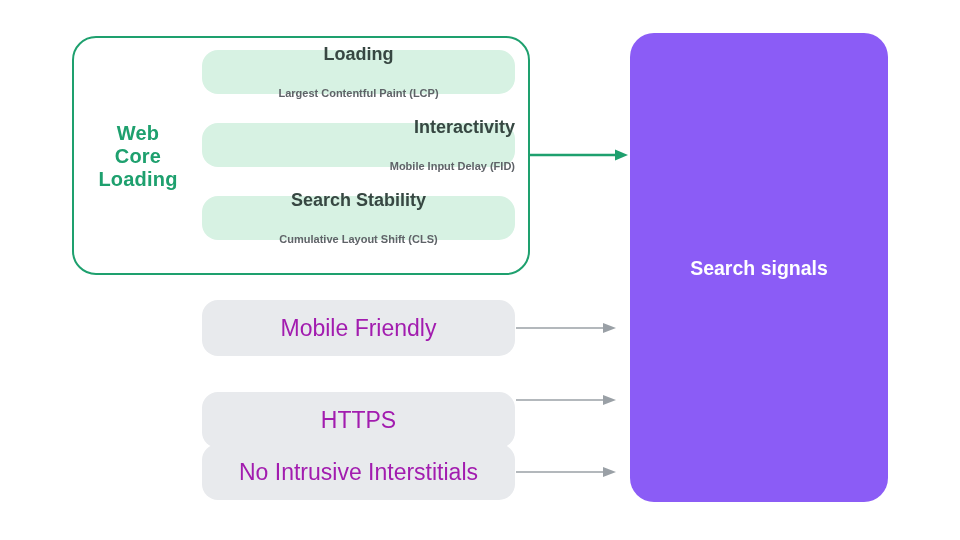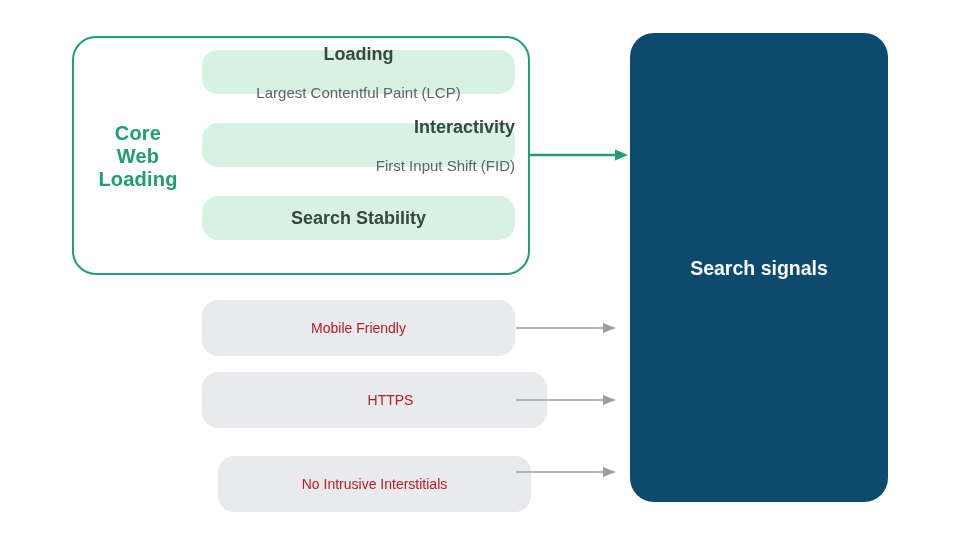--- a/index.html
+++ b/index.html
@@ -50,57 +50,57 @@
     text-align: center;
   }
   .metric-card .title {
     color: #374742;
     font-size: 18px;
     font-weight: 600;
     line-height: 22px;
   }
   .metric-card .subtitle {
     color: #5f6368;
-    font-size: 15px;
-    font-weight: 400;
+    font-size: 11px;
+    font-weight: 700;
     line-height: 16px;
     margin-top: 20px;
   }
   .metric-loading    { top: 50px;  }
   .metric-interact   { top: 123px; align-items: flex-end; }
   .metric-stability  { top: 196px; }
 
   
   .signal-card {
     position: absolute;
     left: 202px;
     width: 313px; height: 56px;
     background: #e8eaed;
     border-radius: 16px;
     display: flex;
     align-items: center;
     justify-content: center;
     text-align: center;
   }
   .signal-card .label {
-    color: #b91c1c;
-    font-size: 14px;
+    color: #a21caf;
+    font-size: 23px;
     font-weight: 500;
     line-height: 22px;
   }
   .signal-mobile { top: 300px; }
-  .signal-https  { top: 372px; padding-left: 32px; }
-  .signal-inter  { top: 456px; margin-left: 16px; }
+  .signal-https  { top: 392px; }
+  .signal-inter  { top: 444px; }
 
   
   .result-box {
     position: absolute;
     left: 630px; top: 33px;
     width: 258px; height: 469px;
-    background: #0c4a6e;
+    background: #8b5cf6;
     border-radius: 24px;
     display: flex;
     align-items: center;
     justify-content: center;
   }
   .result-box .label {
     color: #ffffff;
     font-size: 19.5px;
     font-weight: 700;
     line-height: 26px;
@@ -119,37 +119,38 @@
   .arrow-3     { left: 516px; top: 464px; }
 </style>
 </head>
 <body>
 
 <div class="stage">
 
   <div class="cwv-outer"></div>
 
   <div class="cwv-label">
+    <span>Web</span>
     <span>Core</span>
-    <span>Web</span>
     <span>Loading</span>
   </div>
 
   <div class="metric-card metric-loading">
     <div class="title">Loading</div>
     <div class="subtitle">Largest Contentful Paint (LCP)</div>
   </div>
 
   <div class="metric-card metric-interact">
     <div class="title">Interactivity</div>
-    <div class="subtitle">First Input Shift (FID)</div>
+    <div class="subtitle">Mobile Input Delay (FID)</div>
   </div>
 
   <div class="metric-card metric-stability">
     <div class="title">Search Stability</div>
+    <div class="subtitle">Cumulative Layout Shift (CLS)</div>
   </div>
 
   <div class="signal-card signal-mobile">
     <div class="label">Mobile Friendly</div>
   </div>
 
   <div class="signal-card signal-https">
     <div class="label">HTTPS</div>
   </div>
 

